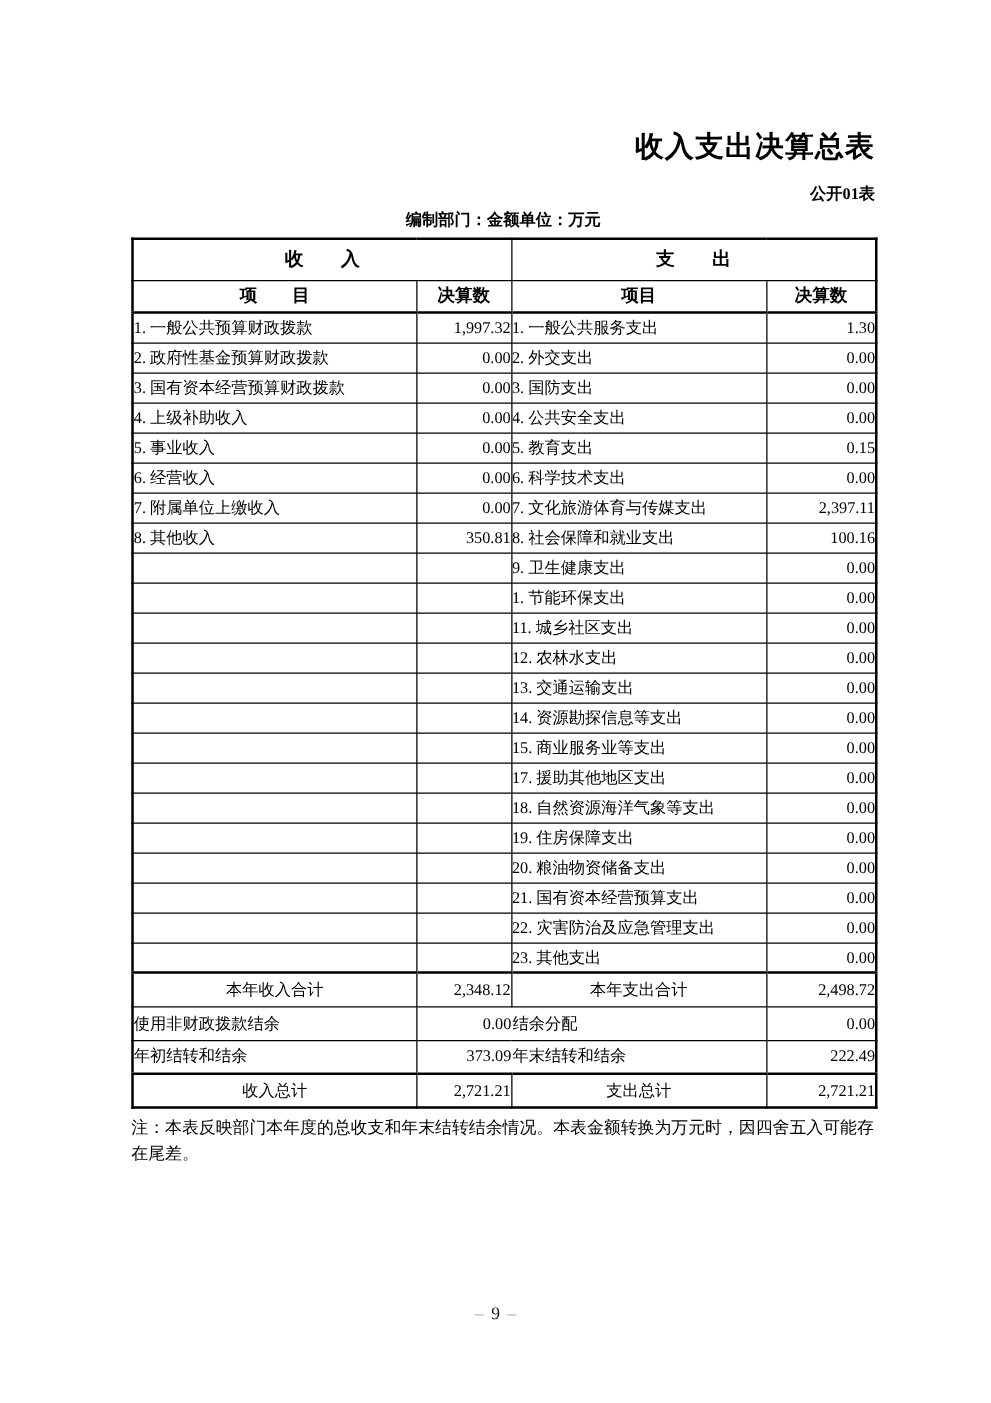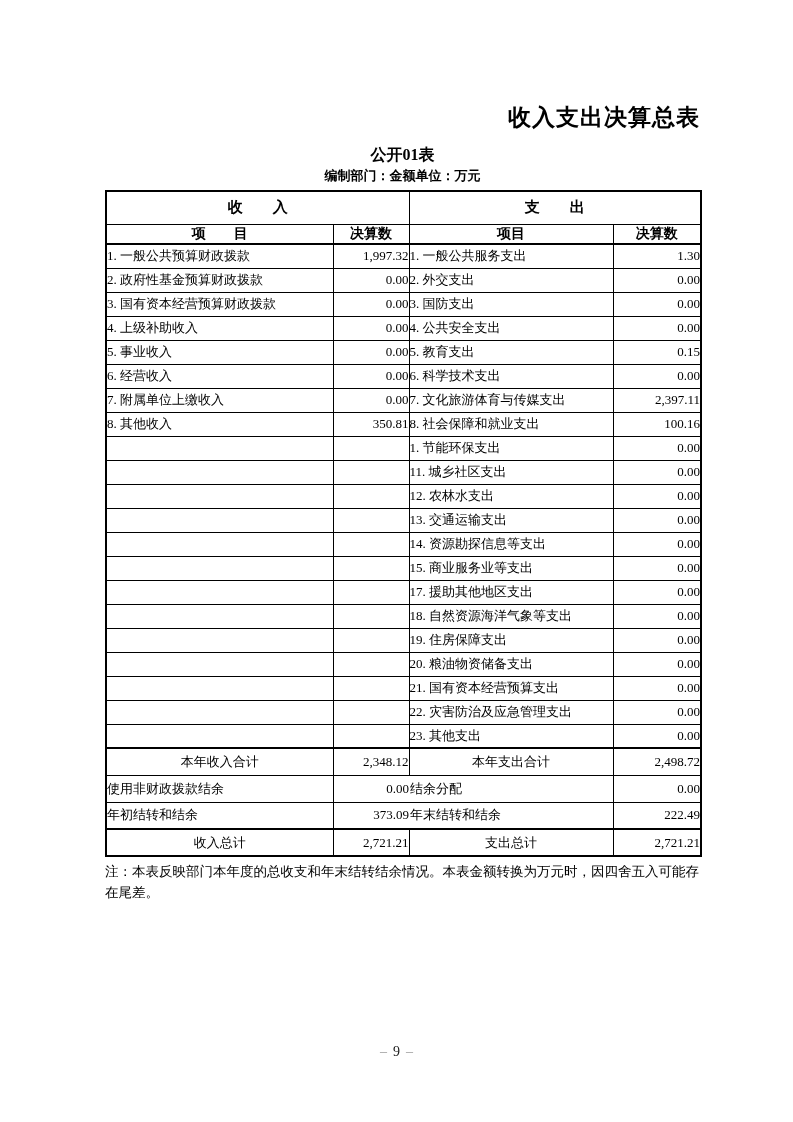--- a/index.html
+++ b/index.html
@@ -16,23 +16,23 @@
   }
   .title {
     margin: 0;
     font-size: 23px;
     font-weight: 700;
     text-align: right;
     letter-spacing: 1px;
   }
   .table-code {
     margin-top: 13px;
-    font-size: 16px;
-    font-weight: 700;
-    text-align: center;
+    font-size: 13px;
+    font-weight: 700;
+    text-align: right;
     line-height: 17px;
   }
   .meta-line {
     margin-top: 4px;
     display: flex;
     justify-content: center;
     font-size: 13px;
     font-weight: 700;
     line-height: 17px;
   }
@@ -50,21 +50,21 @@
     padding: 0;
     font-weight: normal;
   }
   tr.group-header th {
     height: 33px;
     font-size: 15px;
     font-weight: 700;
     text-align: center;
   }
   tr.col-header th {
-    height: 20px;
+    height: 26px;
     font-size: 14px;
     font-weight: 700;
     text-align: center;
     border-bottom: 2px solid #000;
   }
   tr.data-row td { height: 24px; font-size: 13px; }
   td.item  { text-align: left;  padding: 0 4px 0 12px; }
   td.value { text-align: right; padding: 0 5px 0 2px; }
   tr.sum td { height: 27px; font-size: 13px; }
   tr.sum-top td   { border-top: 2px solid #000; }
@@ -167,20 +167,26 @@
   </tr>
         <tr class="data-row">
     <td class="item">8. 其他收入</td>
     <td class="value">350.81</td>
     <td class="item">8. 社会保障和就业支出</td>
     <td class="value">100.16</td>
   </tr>
         <tr class="data-row">
     <td class="item"></td>
     <td class="value"></td>
+    <td class="item">9. 卫生健康支出</td>
+    <td class="value">0.00</td>
+  </tr>
+        <tr class="data-row">
+    <td class="item"></td>
+    <td class="value"></td>
     <td class="item">1. 节能环保支出</td>
     <td class="value">0.00</td>
   </tr>
         <tr class="data-row">
     <td class="item"></td>
     <td class="value"></td>
     <td class="item">11. 城乡社区支出</td>
     <td class="value">0.00</td>
   </tr>
         <tr class="data-row">

